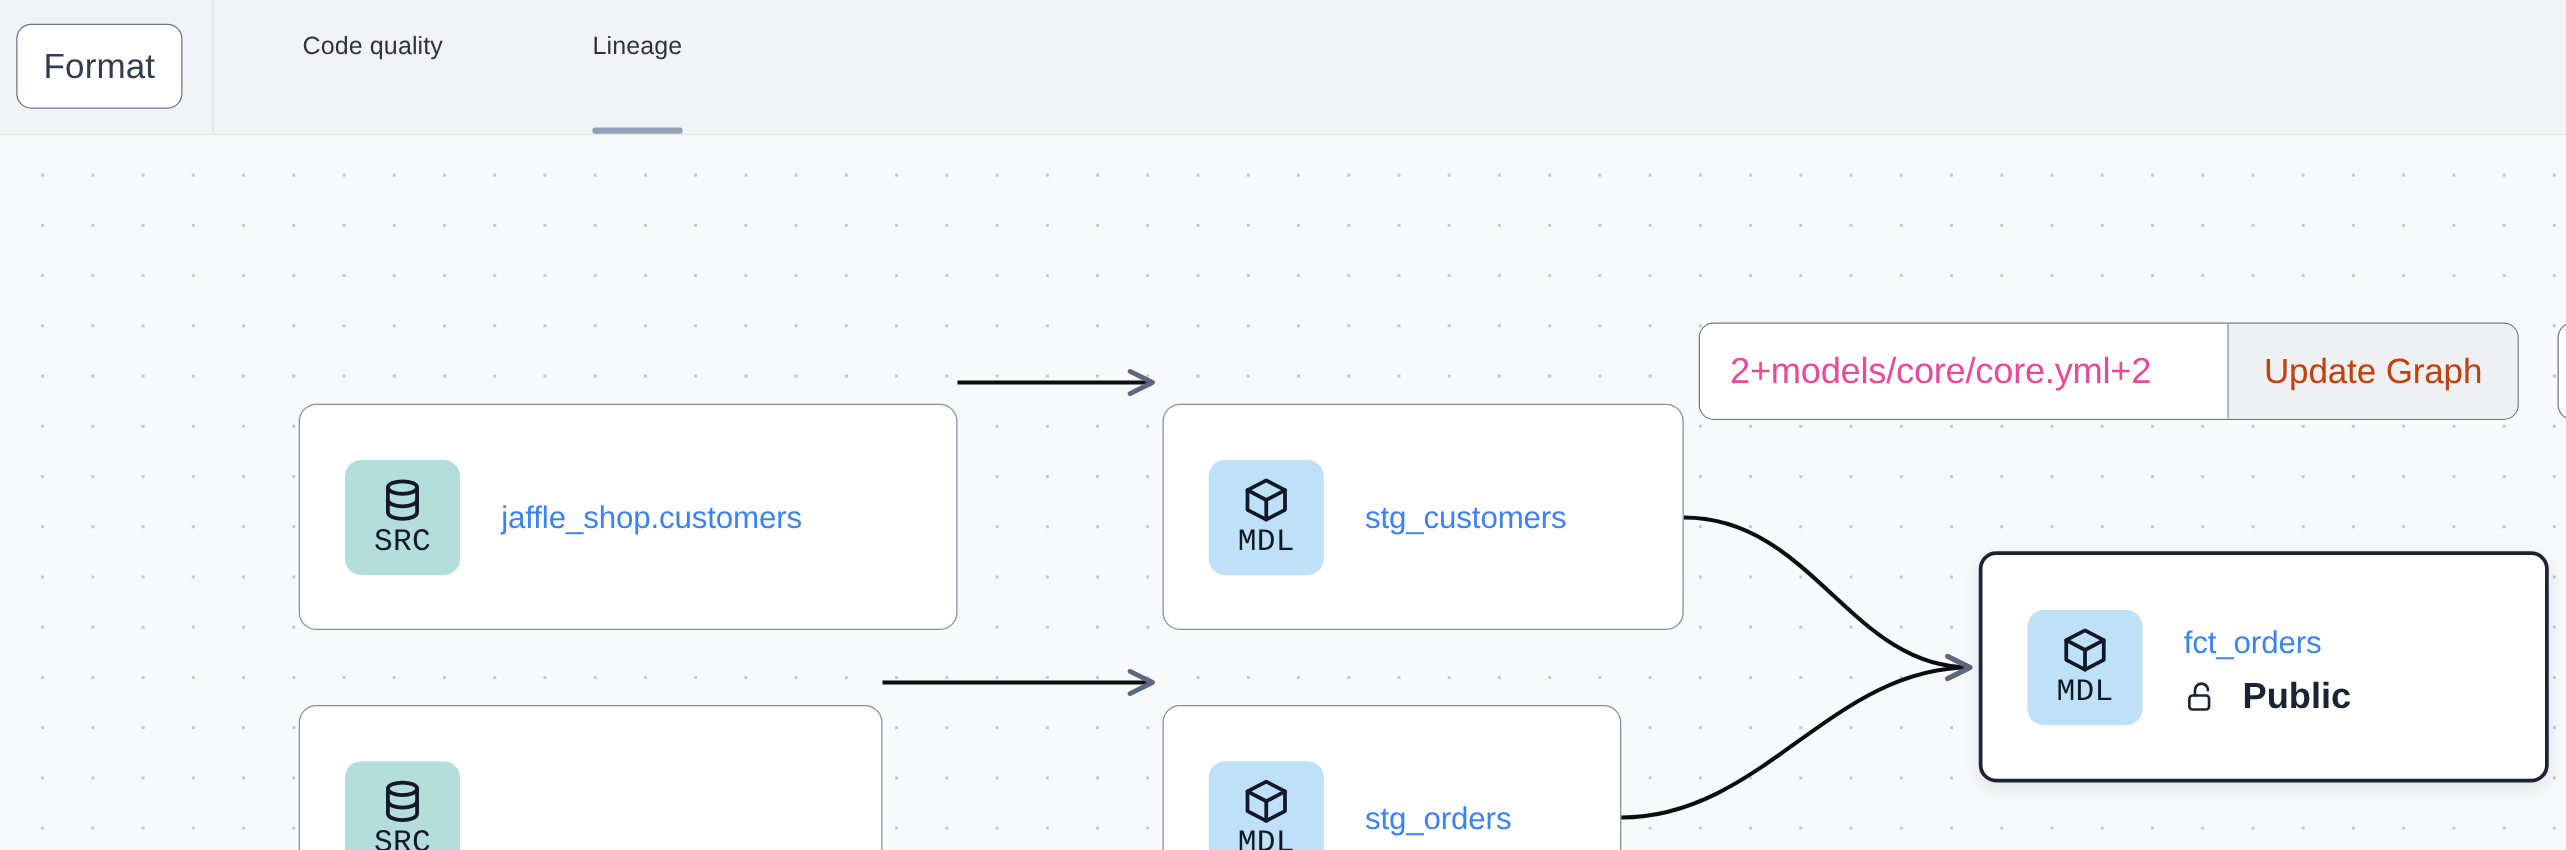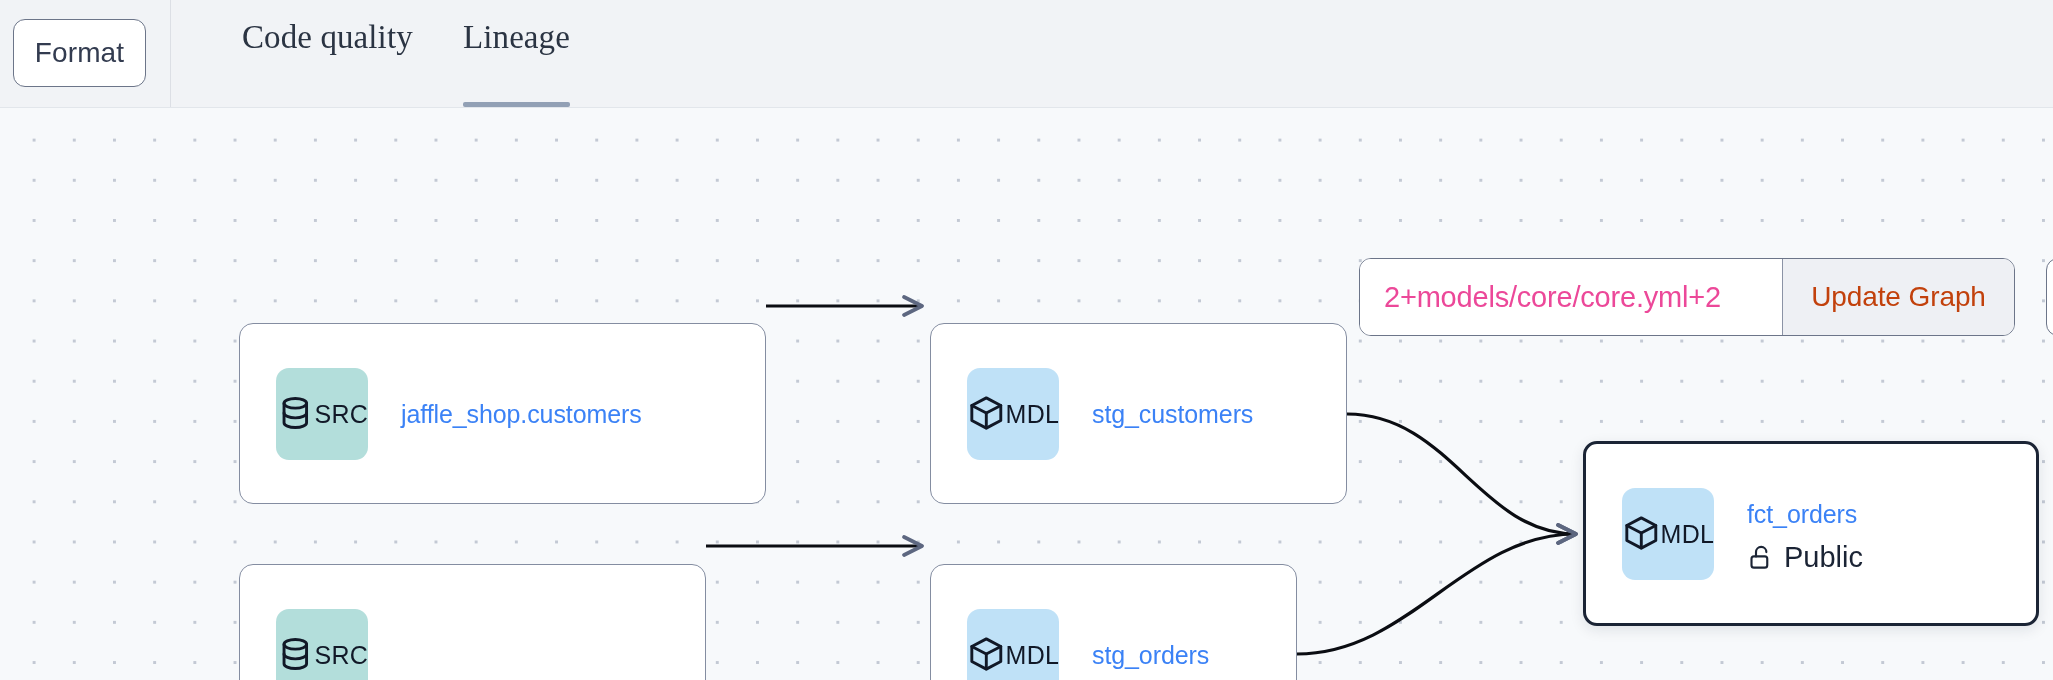--- a/index.html
+++ b/index.html
@@ -60,31 +60,30 @@
     position: absolute;
     left: 172px;
     top: 0;
     height: 107px;
   }
 
   .tab {
     position: absolute;
     top: 0;
     height: 107px;
-    font-size: 33px;
+    font-size: 20px;
     color: #2b3443;
     cursor: pointer;
     line-height: 74px;
     white-space: nowrap;
     letter-spacing: 0.1px;
-    font-family: Liberation Serif, serif;
   }
 
   .tab-code-quality { left: 70px; }
-  .tab-lineage { left: 291px; }
+  .tab-lineage { left: 302px; }
 
   .tab .tab-underline {
     position: absolute;
     left: 0;
     bottom: 0;
     width: 100%;
     height: 5px;
     background: #92a0b5;
     border-radius: 2px;
   }
@@ -127,24 +126,25 @@
     border: 3.4px solid #1b2435;
     box-shadow: 0 4px 14px rgba(20,28,45,0.10);
   }
 
   .node-badge {
     width: 92px;
     height: 92px;
     border-radius: 13px;
     margin-left: 36px;
     display: flex;
-    flex-direction: row;
+    flex-direction: column;
     align-items: center;
     justify-content: center;
     flex: none;
+    font-family: Liberation Mono, monospace;
   }
 
   .badge-src { background: #b3dedb; }
   .badge-mdl { background: #bfe1f7; }
 
   .badge-icon {
     width: 40px;
     height: 40px;
     display: block;
     margin-bottom: 1px;
@@ -168,25 +168,26 @@
     font-size: 25px;
     color: #3b82f6;
     white-space: nowrap;
     letter-spacing: -0.1px;
     line-height: 40px;
   }
 
   .node-sub {
     display: flex;
     align-items: center;
-    gap: 10px;
+    gap: 20px;
     margin-top: 7px;
     font-size: 29px;
     color: #1b2435;
     line-height: 32px;
+    font-weight: bold;
   }
 
   .node-sub svg { width: 27px; height: 27px; display: block; }
 
   
   #node-src-customers { left: 239px; top: 215px; width: 527px; height: 181px; }
   #node-src-orders    { left: 239px; top: 456px; width: 467px; height: 181px; }
   #node-stg-customers { left: 930px; top: 215px; width: 417px; height: 181px; }
   #node-stg-orders    { left: 930px; top: 456px; width: 367px; height: 181px; }
   #node-fct-orders    { left: 1583px; top: 333px; width: 456px; height: 185px; }

